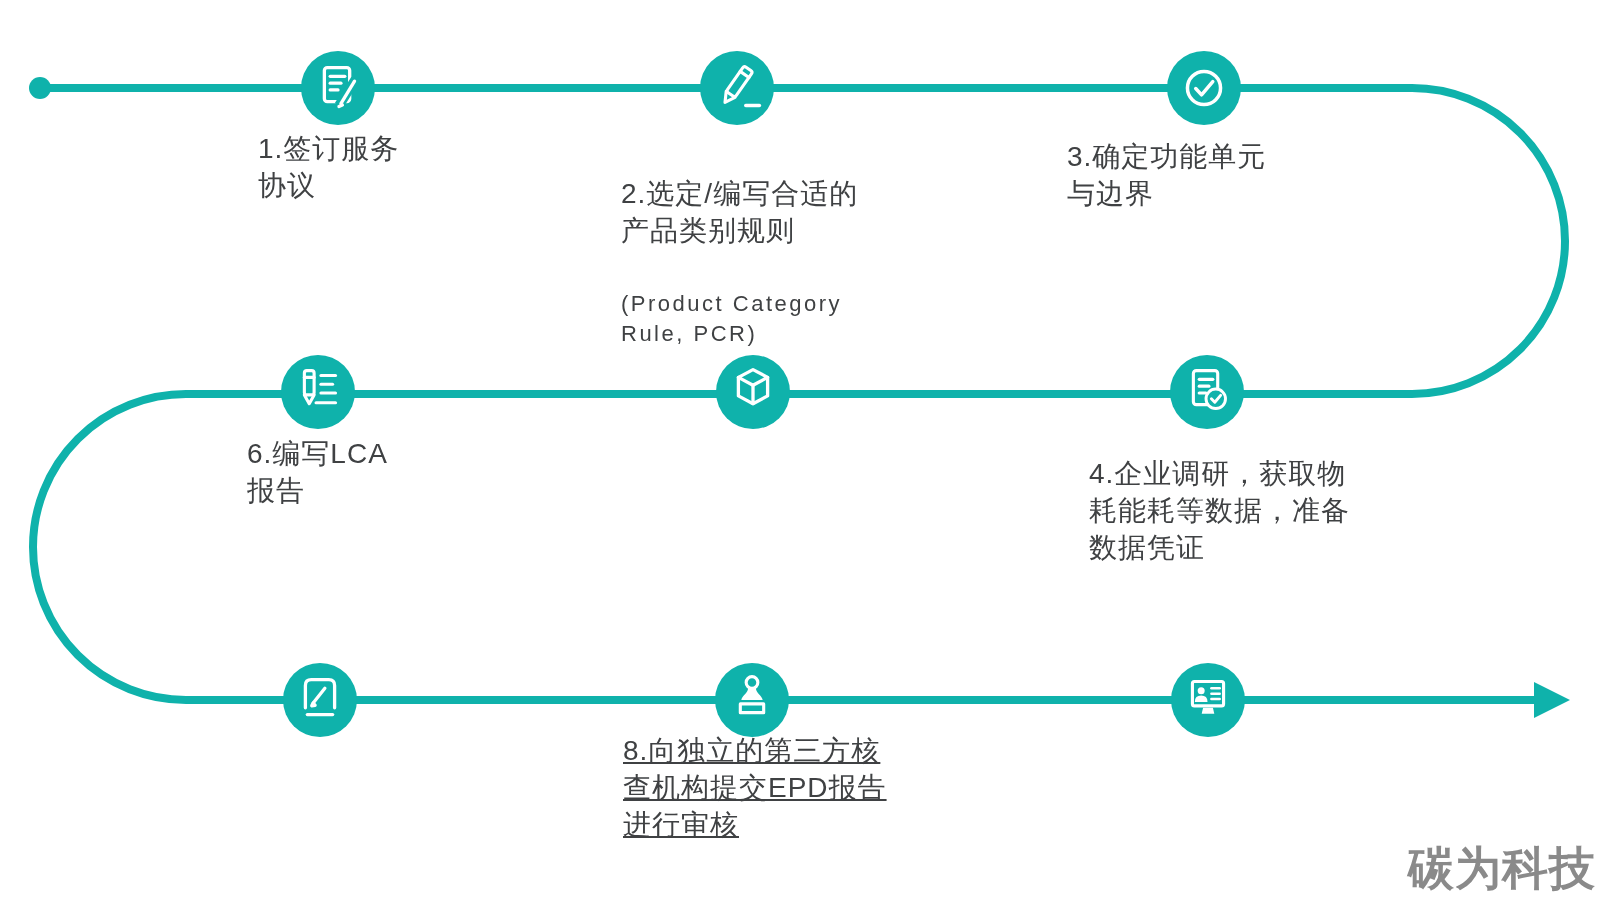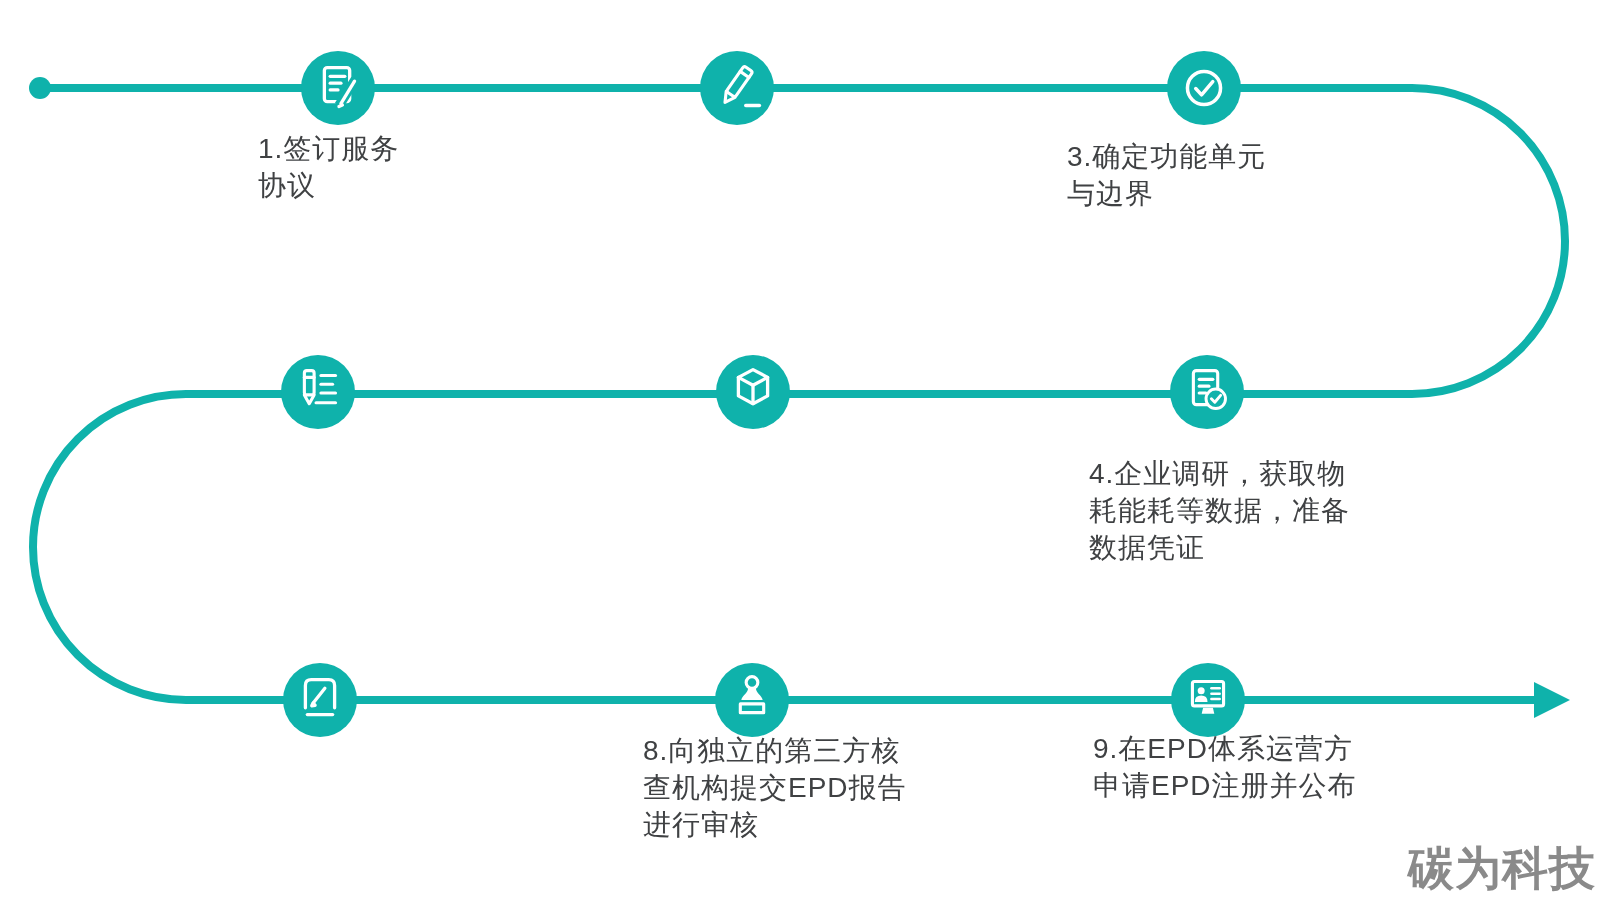--- a/index.html
+++ b/index.html
@@ -63,20 +63,26 @@
   <div class="icon-circle" style="left:700px;top:51px;">
     <svg class="step-icon" width="74" height="74" viewBox="0 0 76 76">
       <g transform="rotate(35 36 38)" fill="none" stroke="#ffffff" stroke-width="3.2" stroke-linecap="round" stroke-linejoin="round">
         <rect x="30.5" y="14" width="11" height="32" rx="2.5"></rect>
         <line x1="30.5" y1="21" x2="41.5" y2="21"></line>
         <path d="M30.5 46 L36 56 L41.5 46"></path>
       </g>
       <line x1="47" y1="56" x2="61" y2="56" stroke="#ffffff" stroke-width="3.6" stroke-linecap="round"></line>
     </svg>
   </div>
+  <div class="step-text" style="left:621px;top:139px;width:300px;">
+    <div>2.选定/编写合适的
+产品类别规则</div>
+    <div class="step-subtitle"> (Product Category
+Rule, PCR)</div>
+  </div>
 
   <div class="icon-circle" style="left:1167px;top:51px;">
     <svg class="step-icon" width="74" height="74" viewBox="0 0 76 76">
       <g fill="none" stroke="#ffffff" stroke-width="3.6" stroke-linecap="round" stroke-linejoin="round">
         <circle cx="38" cy="38" r="17"></circle>
         <path d="M29.5 38.5 L35.5 45 L47 31.5"></path>
       </g>
     </svg>
   </div>
   <div class="step-text" style="left:1067px;top:139px;width:260px;">3.确定功能单元
@@ -88,20 +94,22 @@
         <rect x="24" y="16" width="10" height="25" rx="2.5"></rect>
         <line x1="24" y1="23" x2="34" y2="23"></line>
         <path d="M24 41 L29 50 L34 41"></path>
         <line x1="41" y1="21" x2="56" y2="21"></line>
         <line x1="41" y1="30" x2="53" y2="30"></line>
         <line x1="41" y1="39" x2="56" y2="39"></line>
         <line x1="36" y1="49" x2="56" y2="49"></line>
       </g>
     </svg>
   </div>
+  <div class="step-text" style="left:247px;top:436px;width:230px;">6.编写LCA
+报告</div>
 
   <div class="icon-circle" style="left:716px;top:355px;">
     <svg class="step-icon" width="74" height="74" viewBox="0 0 76 76">
       <g fill="none" stroke="#ffffff" stroke-width="3.4" stroke-linecap="round" stroke-linejoin="round">
         <polygon points="38,15 53,23 38,31 23,23"></polygon>
         <polyline points="23,23 23,42 38,50 53,42 53,23"></polyline>
         <line x1="38" y1="31" x2="38" y2="50"></line>
       </g>
     </svg>
   </div>
@@ -133,35 +141,33 @@
     </svg>
   </div>
 
   <div class="icon-circle" style="left:715px;top:663px;">
     <svg class="step-icon" width="74" height="74" viewBox="0 0 76 76">
       <circle cx="38" cy="20" r="6" fill="none" stroke="#ffffff" stroke-width="3.2"></circle>
       <path d="M34 25 C34.5 31 28 33 27 38 H49 C48 33 41.5 31 42 25 Z" fill="#ffffff"></path>
       <rect x="26" y="42" width="24" height="9" fill="none" stroke="#ffffff" stroke-width="3.2" stroke-linejoin="round"></rect>
     </svg>
   </div>
-  <div class="step-text" style="left:643px;top:733px;width:310px;">8.向独立的第三方核
+  <div class="step-text" style="left:623px;top:733px;width:310px;text-decoration:underline;">8.向独立的第三方核
 查机构提交EPD报告
 进行审核</div>
 
   <div class="icon-circle" style="left:1171px;top:663px;">
     <svg class="step-icon" width="74" height="74" viewBox="0 0 76 76">
       <rect x="22" y="19" width="32" height="25" rx="2" fill="none" stroke="#ffffff" stroke-width="3.2" stroke-linejoin="round"></rect>
       <circle cx="31" cy="28.5" r="3.6" fill="#ffffff"></circle>
       <path d="M24.5 40 Q24.5 33.5 31 33.5 Q37.5 33.5 37.5 40 Z" fill="#ffffff"></path>
       <g stroke="#ffffff" stroke-width="2.6" stroke-linecap="round">
         <line x1="41.5" y1="26" x2="50" y2="26"></line>
         <line x1="41.5" y1="31.5" x2="50" y2="31.5"></line>
         <line x1="41.5" y1="37" x2="50" y2="37"></line>
       </g>
       <path d="M33 46 H43 L44.5 52 H31.5 Z" fill="#ffffff"></path>
     </svg>
   </div>
-  <div class="step-text" style="left:1093px;top:731px;width:320px;">9.在EPD体系运营方
-申请EPD注册并公布</div>
 
   <div class="logo">碳为科技</div>
 
 </div>
 
 </body></html>

